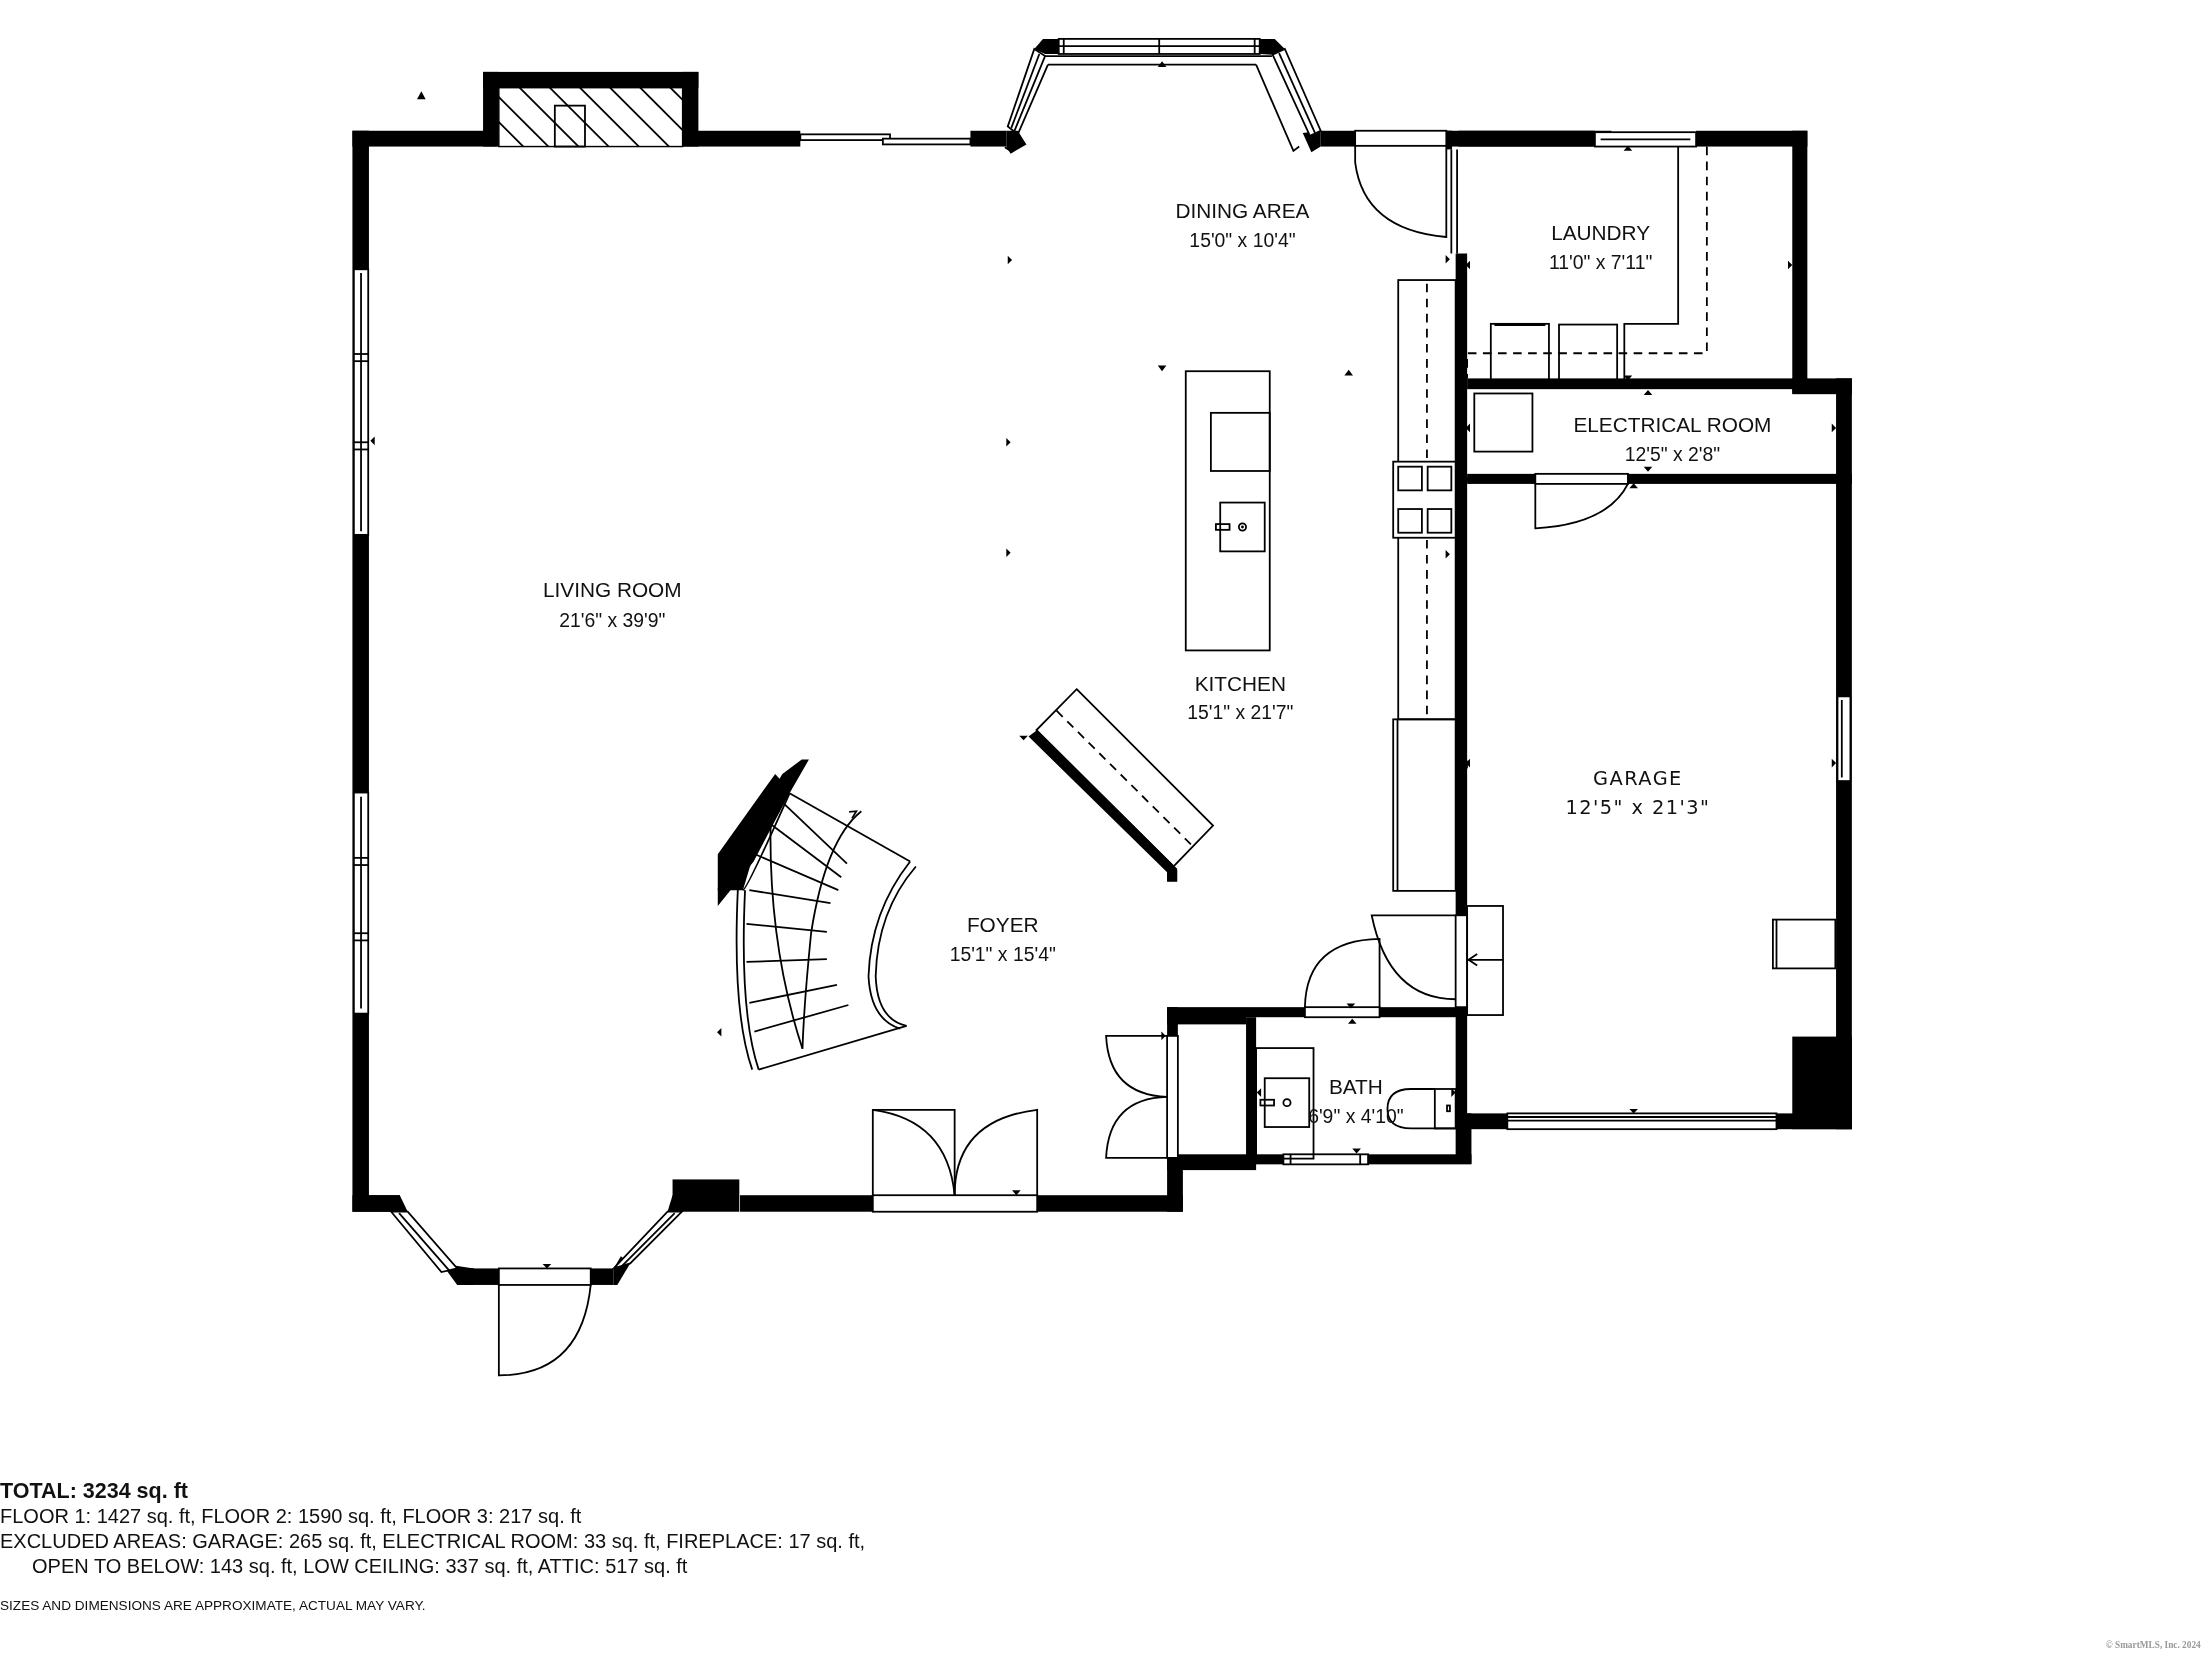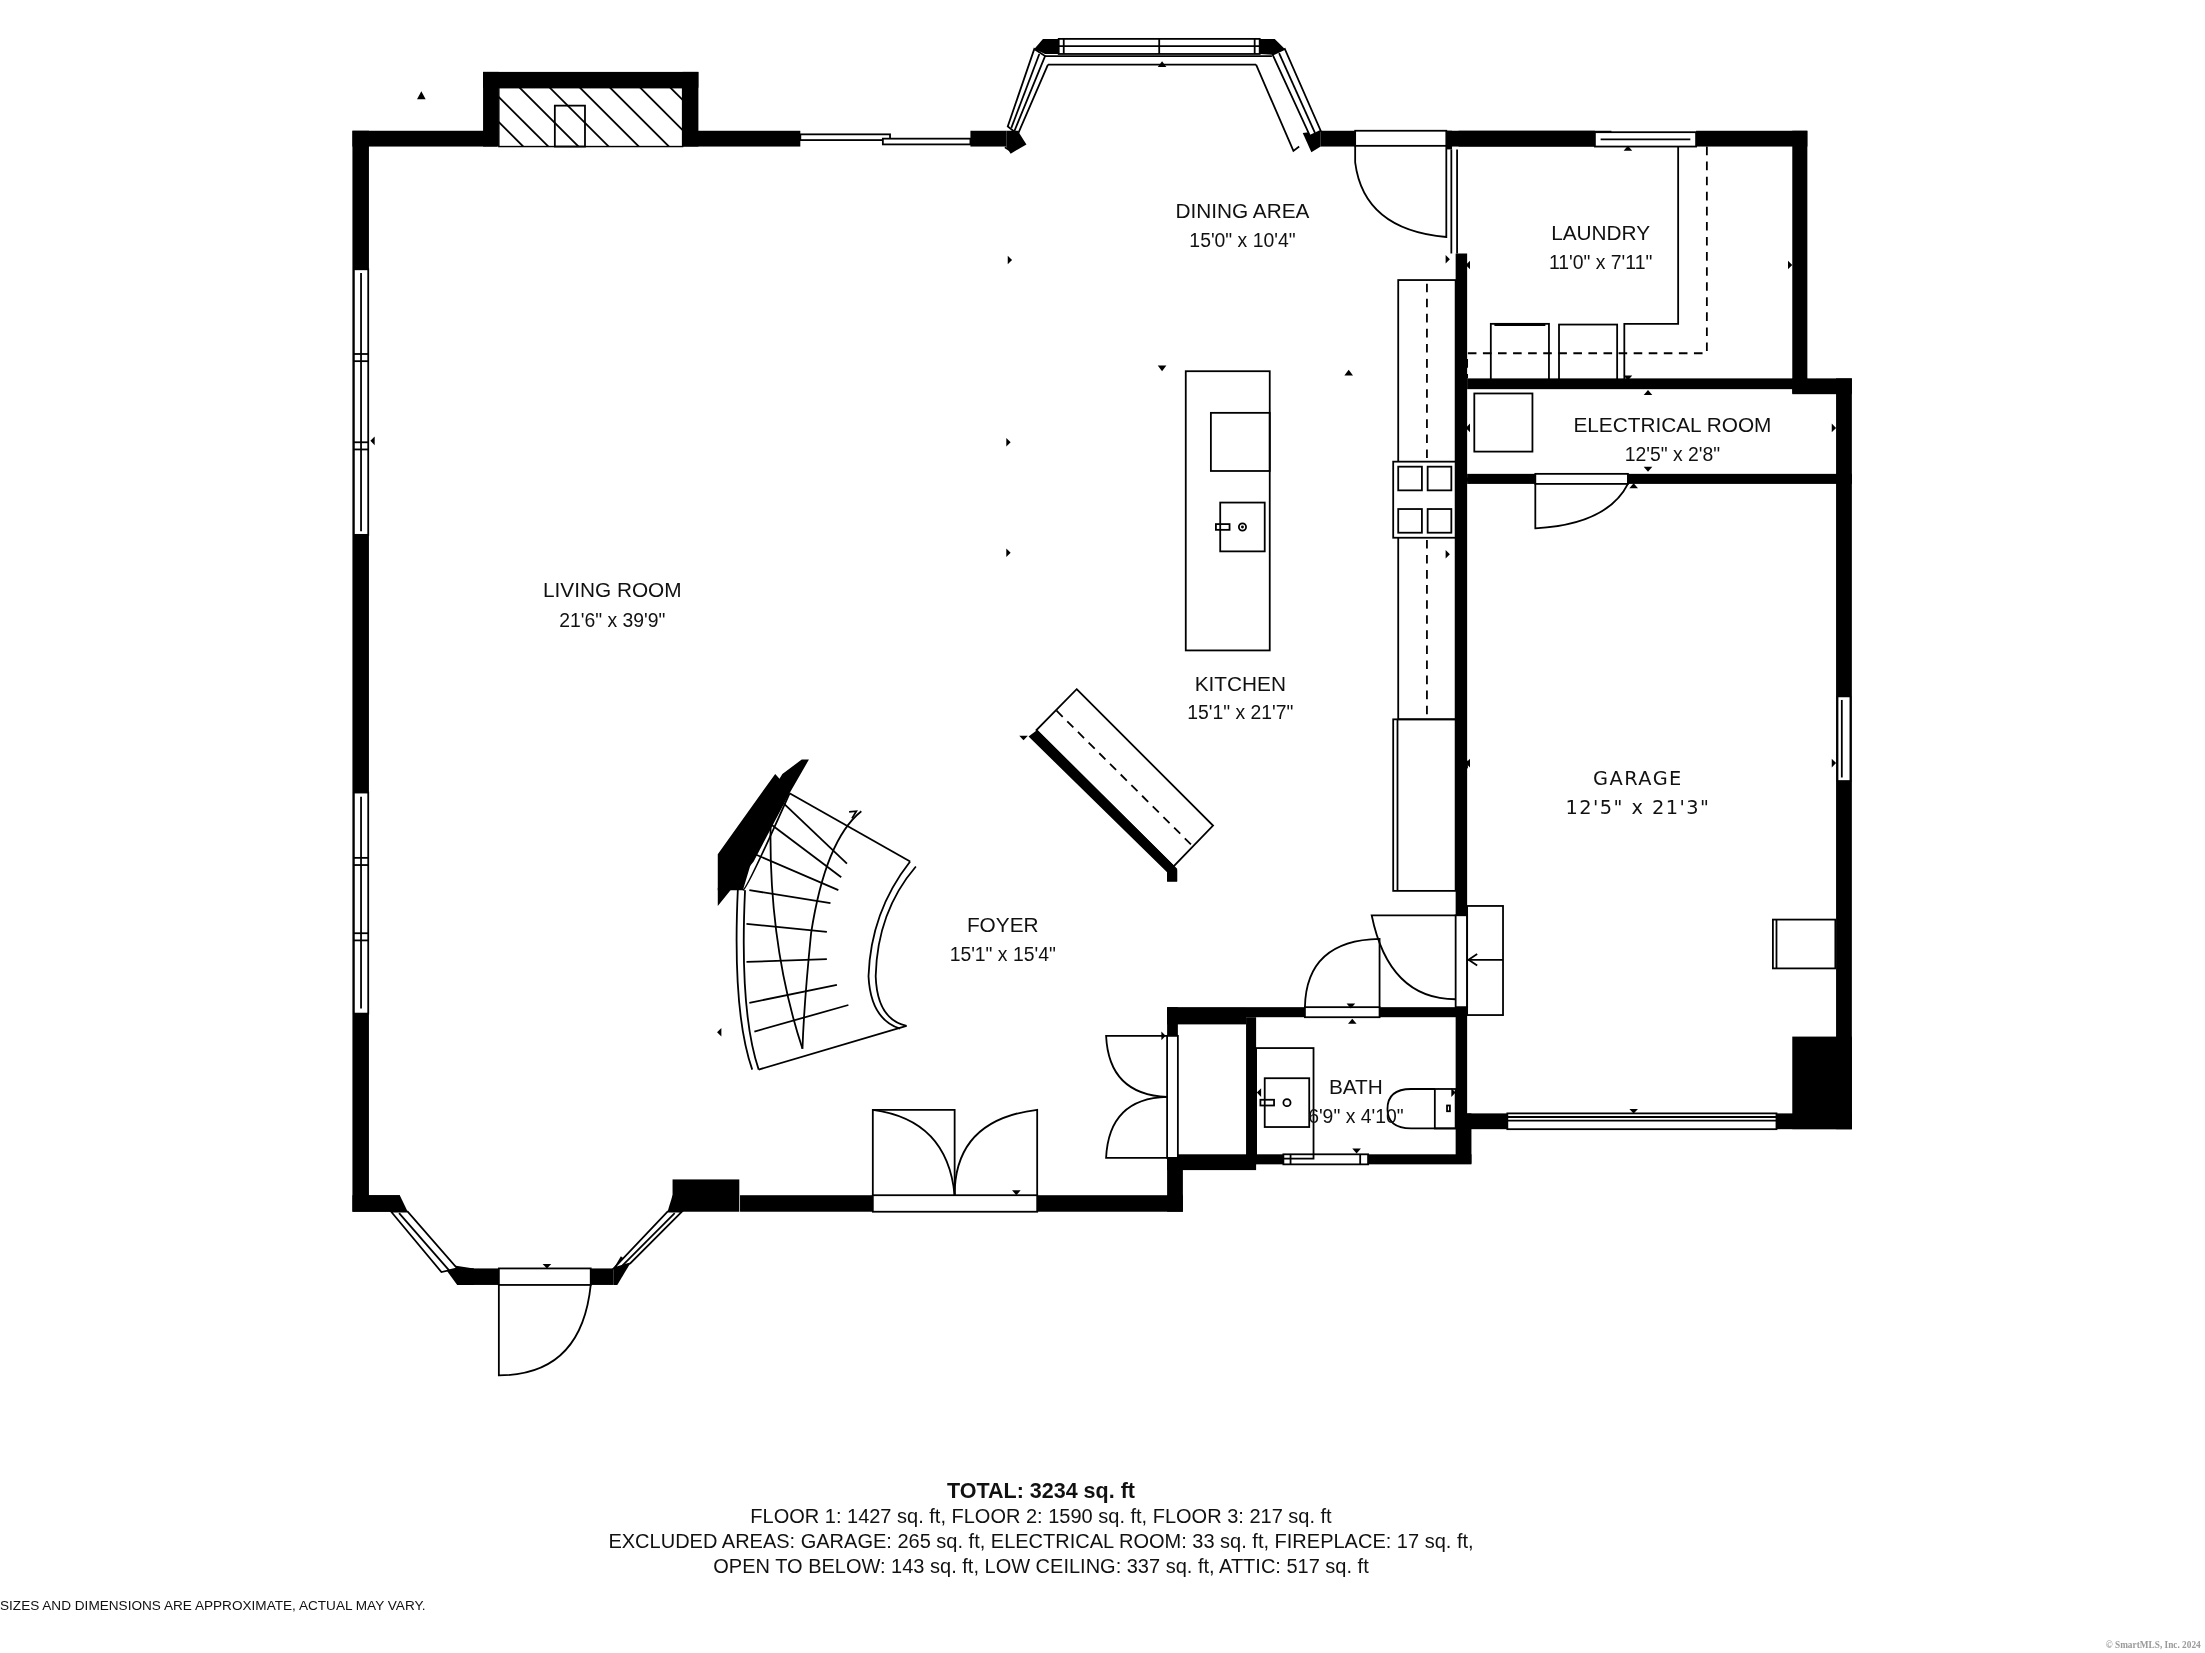--- a/index.html
+++ b/index.html
@@ -7,21 +7,21 @@
   #plan { position: absolute; left: 0; top: 0; width: 2205px; height: 1654px; }
   .wall { fill: #000000; }
   .ln { fill: none; stroke: #000; stroke-width: 2.5; }
   .lnw { fill: #fff; stroke: #000; stroke-width: 2.5; }
   .dash { fill: none; stroke: #000; stroke-width: 2.5; stroke-dasharray: 12 9; }
   .hatch { stroke: #000; stroke-width: 2.5; }
   .tri { fill: #000; }
   .room-label { font-family: "Liberation Sans", sans-serif; font-size: 29px; fill: #111; text-anchor: middle; }
   .room-dim { font-family: "Liberation Sans", sans-serif; font-size: 27px; fill: #111; text-anchor: middle; }
   .garage-label { font-family: "DejaVu Sans", sans-serif; font-size: 27px; letter-spacing: 2px; }
-  .sum-line { position: absolute; left: 8px; width: 2066px; text-align: center; font-size: 20px; font-family: "Liberation Sans", sans-serif; color:#111; }
+  .sum-line { position: absolute; left: 0; width: 2066px; text-align: left; font-size: 20px; font-family: "Liberation Sans", sans-serif; color:#111; }
   .disclaimer { position: absolute; left: 0; width: 1877px; text-align: left; font-size: 13.6px; top: 1598px; font-family: "Liberation Sans", sans-serif; color:#111; }
   .copyright { position: absolute; right: 4.3px; top: 1640px; font-size: 9.3px; color: #9a9a9a; font-family: Liberation Serif, serif; font-weight: bold; }
 </style>
 </head>
 <body>
 
 <svg id="plan" viewBox="0 0 3072 2304" xmlns="http://www.w3.org/2000/svg">
 
   <g>
 
@@ -329,18 +329,18 @@
 
     <text class="room-label" x="1889" y="1524">BATH</text>
     <text class="room-dim" x="1889" y="1564">6'9" x 4'10"</text>
   </g>
 </svg>
 
 <div>
   <div class="sum-line" style="top:1479px;font-weight:bold;font-size:21.5px;">TOTAL: 3234 sq. ft</div>
   <div class="sum-line" style="top:1505px;">FLOOR 1: 1427 sq. ft, FLOOR 2: 1590 sq. ft, FLOOR 3: 217 sq. ft</div>
   <div class="sum-line" style="top:1530px;">EXCLUDED AREAS: GARAGE: 265 sq. ft, ELECTRICAL ROOM: 33 sq. ft, FIREPLACE: 17 sq. ft,</div>
-  <div class="sum-line" style="top:1555px;">OPEN TO BELOW: 143 sq. ft, LOW CEILING: 337 sq. ft, ATTIC: 517 sq. ft</div>
+  <div class="sum-line" style="top:1555px;padding-left:32px;">OPEN TO BELOW: 143 sq. ft, LOW CEILING: 337 sq. ft, ATTIC: 517 sq. ft</div>
   <div class="disclaimer">SIZES AND DIMENSIONS ARE APPROXIMATE, ACTUAL MAY VARY.</div>
 </div>
 
 <div class="copyright">© SmartMLS, Inc.  2024</div>
 
 
 </body></html>

